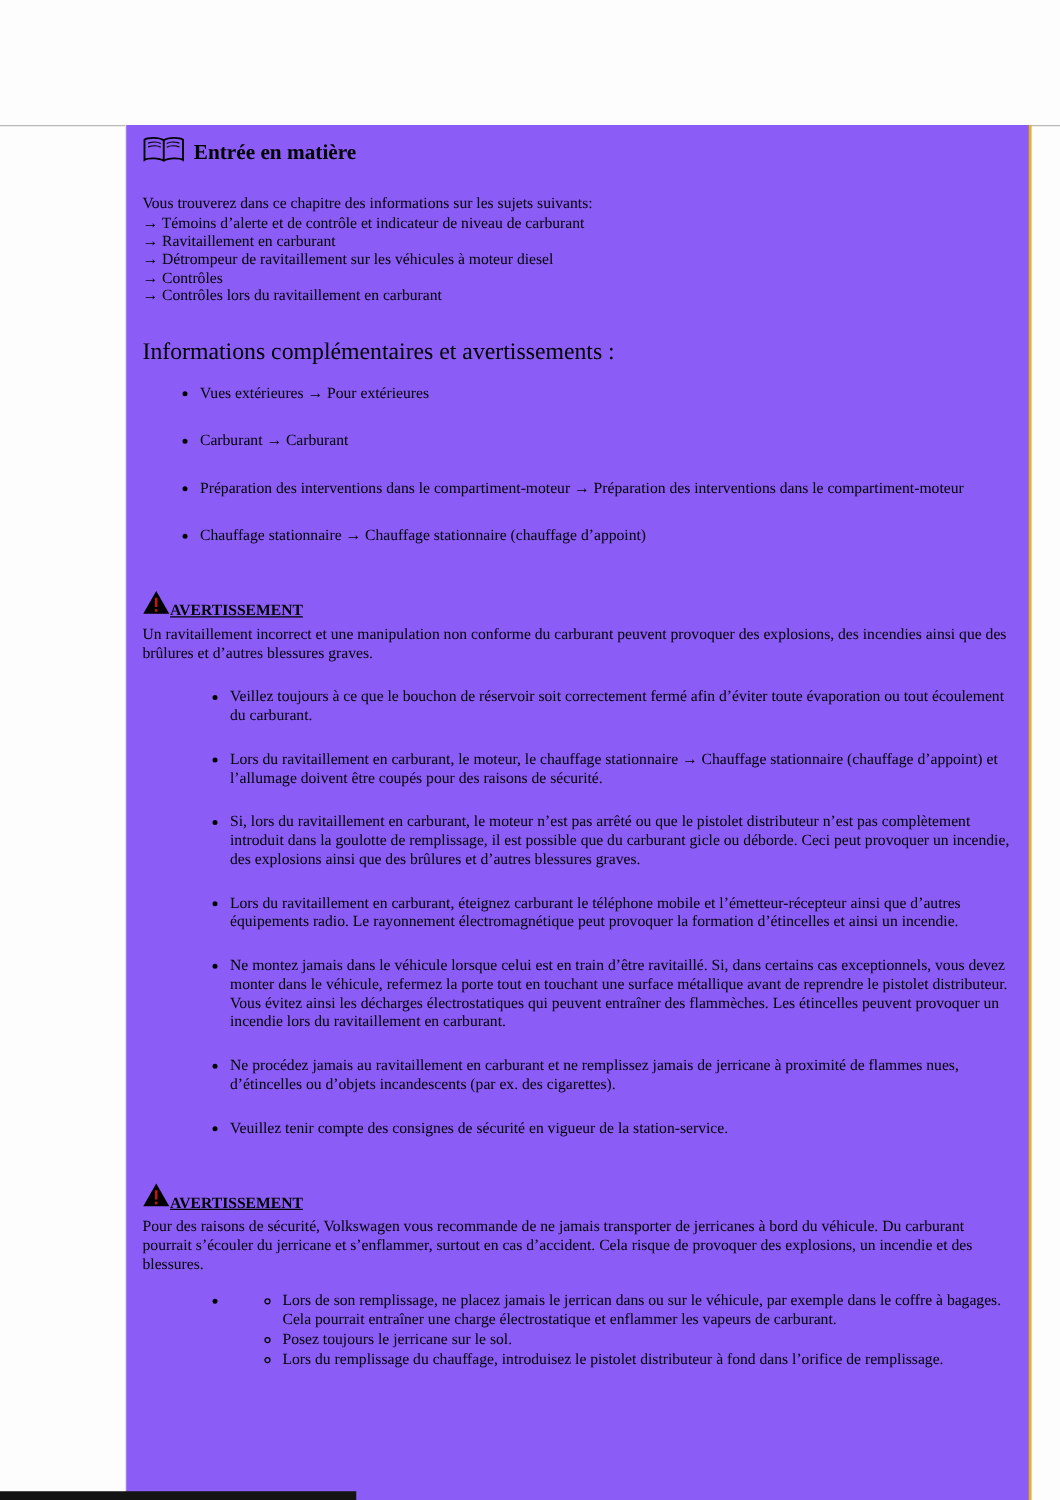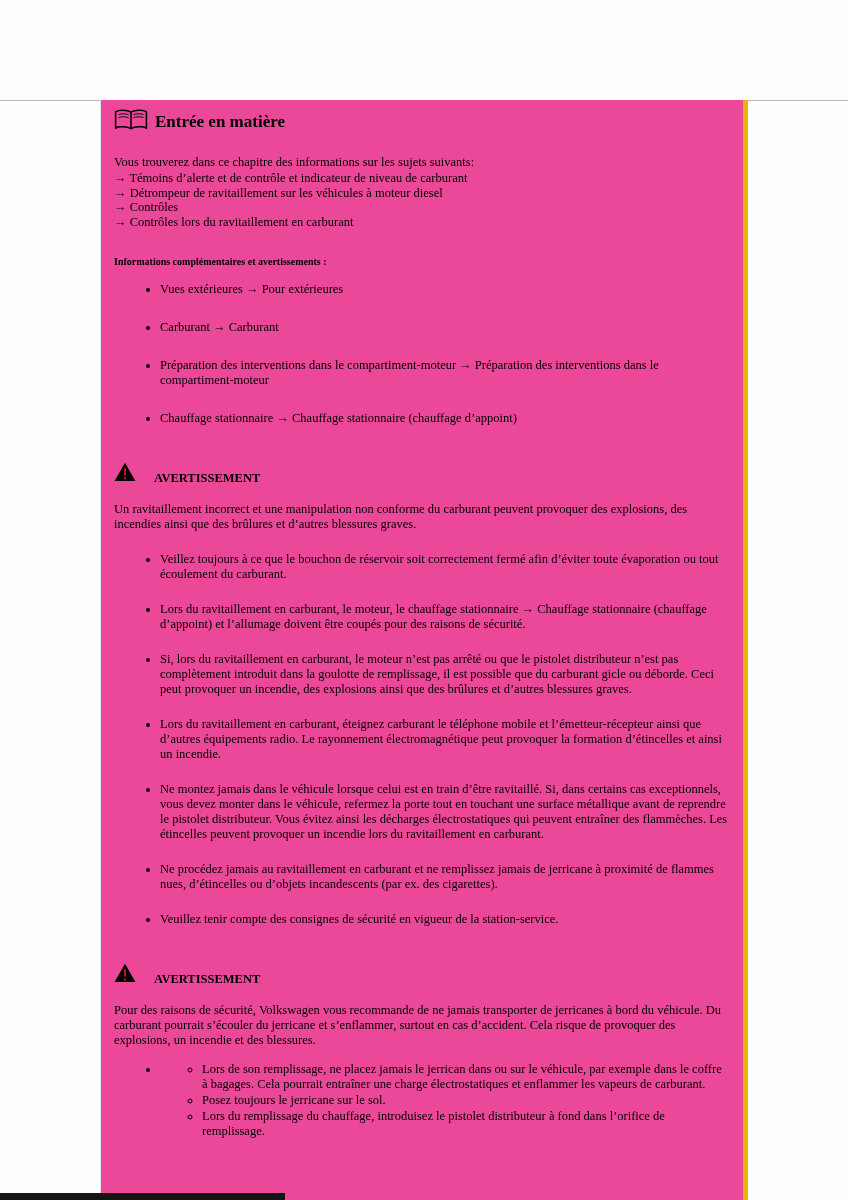--- a/index.html
+++ b/index.html
@@ -14,73 +14,74 @@
   }
   .top-rule {
     position: absolute;
     top: 100px; left: 0;
     width: 848px; height: 0;
     border-top: 1px solid #b9b9b9;
   }
   .doc {
     position: absolute;
     top: 100px; left: 100px;
-    width: 648px; height: 1100px;
-    background: #ec4899;
+    width: 725px; height: 1100px;
+    background: #8b5cf6;
     border-left: 1px solid #e2e2e2;
-    border-right: 5px solid #eab308;
+    border-right: 2px solid #eab308;
     box-sizing: border-box;
     padding: 9px 14px 0 13px;
     font-size: 12.5px;
     line-height: 1.2;
   }
   .chapter-head {
     display: flex;
     align-items: center;
     gap: 7px;
     margin: 0 0 20px 0;
   }
   .chapter-head h1 {
     font-size: 17px;
     font-weight: bold;
     margin: 0;
   }
   .book-icon { flex: 0 0 auto; display: inline-block; }
   p.intro { margin: 0 0 1px 0; }
   .toc-line { line-height: 14.5px; }
   h2.info-heading {
-    font-size: 10px;
-    font-weight: bold;
+    font-size: 19px;
+    font-weight: normal;
     margin: 27px 0 14px 0;
   }
   ul.ref-list {
     margin: 0;
     padding-left: 46px;
     list-style-type: disc;
   }
   ul.ref-list > li { margin-bottom: 23px; }
   ul.ref-list > li:last-child { margin-bottom: 16px; }
   .warn-section { margin-top: 36px; }
   .warn-head {
     display: flex;
     align-items: flex-end;
-    gap: 18px;
+    gap: 0;
     margin-bottom: 1px;
+    text-decoration: underline;
   }
   .warn-head .warn-label {
     font-weight: bold;
     font-size: 12.5px;
   }
-  .warn-lead { margin: 16px 0 6px 0; }
+  .warn-lead { margin: 4px 0 6px 0; }
   ul.warn-list {
     margin: 20px 0 0 0;
     padding-left: 46px;
     list-style-type: disc;
   }
-  ul.warn-list > li { margin-bottom: 20px; }
+  ul.warn-list > li { margin-bottom: 20px; margin-left: 24px; }
   ul.warn-list > li:last-child { margin-bottom: 0; }
   ul.sub-list {
     margin: 2px 0 0 0;
     padding-left: 42px;
     list-style-type: circle;
   }
   ul.sub-list > li { margin-bottom: 1px; }
   .bottom-bar {
     position: absolute;
     left: 0; bottom: 0;
@@ -104,20 +105,21 @@
           <path d="M4.5 5.5 C8 4.4, 12.5 4.6, 14.6 5.8 M4.5 8.5 C8 7.4, 12.5 7.6, 14.6 8.8 M19.4 5.8 C21.5 4.6, 26 4.4, 29.5 5.5 M19.4 8.8 C21.5 7.6, 26 7.4, 29.5 8.5" fill="none" stroke="#000" stroke-width="0.9"></path>
         </svg>
       </span>
       <h1>Entrée en matière</h1>
     </div>
 
     <p class="intro">Vous trouverez dans ce chapitre des informations sur les sujets suivants:</p>
 
     <div>
       <div class="toc-line">→ Témoins d’alerte et de contrôle et indicateur de niveau de carburant</div>
+      <div class="toc-line">→ Ravitaillement en carburant</div>
       <div class="toc-line">→ Détrompeur de ravitaillement sur les véhicules à moteur diesel</div>
       <div class="toc-line">→ Contrôles</div>
       <div class="toc-line">→ Contrôles lors du ravitaillement en carburant</div>
     </div>
 
     <h2 class="info-heading">Informations complémentaires et avertissements :</h2>
 
     <ul class="ref-list">
       <li>Vues extérieures  → Pour extérieures</li>
       <li>Carburant  → Carburant</li>
@@ -156,21 +158,21 @@
             <rect x="10" y="6.2" width="2" height="7.4" fill="#c81414"></rect>
             <rect x="10" y="15.3" width="2" height="2.1" fill="#c81414"></rect>
           </svg>
         </span>
         <span class="warn-label">AVERTISSEMENT</span>
       </div>
       <p class="warn-lead">Pour des raisons de sécurité, Volkswagen vous recommande de ne jamais transporter de jerricanes à bord du véhicule. Du carburant pourrait s’écouler du jerricane et s’enflammer, surtout en cas d’accident. Cela risque de provoquer des explosions, un incendie et des blessures.</p>
       <ul class="warn-list" style="margin-top:14px;">
         <li>
           <ul class="sub-list">
-            <li>Lors de son remplissage, ne placez jamais le jerrican dans ou sur le véhicule, par exemple dans le coffre à bagages. Cela pourrait entraîner une charge électrostatiques et enflammer les vapeurs de carburant.</li>
+            <li>Lors de son remplissage, ne placez jamais le jerrican dans ou sur le véhicule, par exemple dans le coffre à bagages. Cela pourrait entraîner une charge électrostatique et enflammer les vapeurs de carburant.</li>
             <li>Posez toujours le jerricane sur le sol.</li>
             <li>Lors du remplissage du chauffage, introduisez le pistolet distributeur à fond dans l’orifice de remplissage.</li>
           </ul>
         </li>
       </ul>
     </div>
 
   </div>
 
   <div class="bottom-bar"></div>

